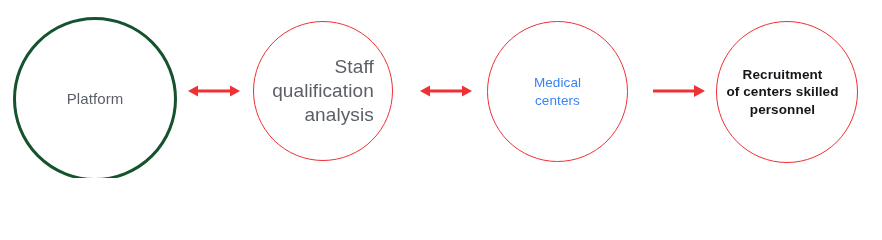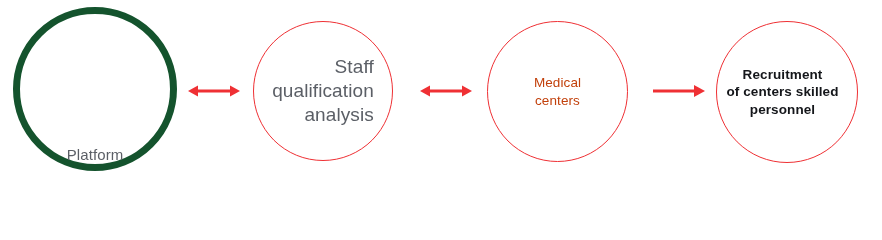--- a/index.html
+++ b/index.html
@@ -36,25 +36,24 @@
   .node-label {
     display: block;
     line-height: 1.28;
     white-space: pre-line;
     letter-spacing: 0.1px;
   }
 
   
   #node-platform {
     left: 13px;
-    top: 7px;
+    top: 17px;
     width: 164px;
     height: 164px;
-    border: 7px solid #14532d;
-    align-items: flex-end;
+    border: 3px solid #14532d;
   }
   #node-platform .node-label {
     font-size: 15px;
     font-weight: 400;
     color: #5b5f66;
   }
 
   
   #node-staff-qualification-analysis {
     left: 253px;
@@ -74,21 +73,21 @@
   #node-medical-centers {
     left: 487px;
     top: 21px;
     width: 141px;
     height: 141px;
     border: 1.6px solid #ef3034;
   }
   #node-medical-centers .node-label {
     font-size: 13.5px;
     font-weight: 400;
-    color: #c2410c;
+    color: #3b82f6;
   }
 
   
   #node-recruitment {
     left: 716px;
     top: 21px;
     width: 142px;
     height: 142px;
     border: 1.6px solid #ef3034;
   }

